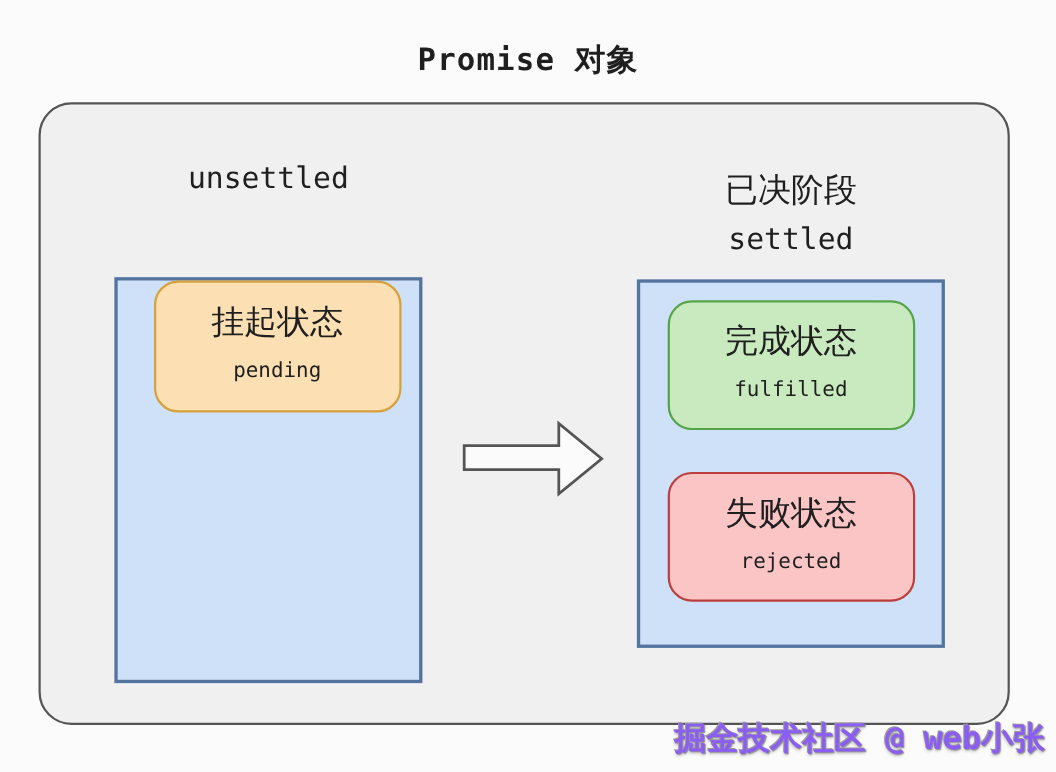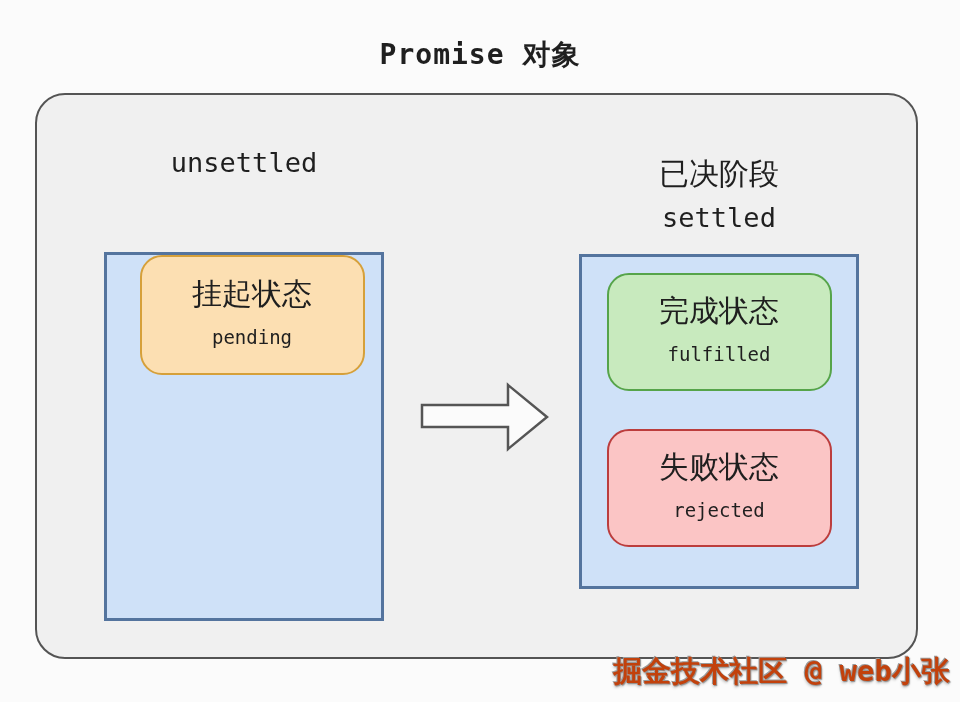--- a/index.html
+++ b/index.html
@@ -124,21 +124,21 @@
     top: 285px;
     width: 140px;
     height: 80px;
   }
   .watermark {
     position: absolute;
     right: 10px;
     bottom: 10px;
     font-size: 29px;
     font-weight: bold;
-    color: #c2410c;
+    color: #8b5cf6;
     text-shadow: -1px -1px 0 #9a9a9a, 1px 1px 1px #8f8f8f, 0 2px 3px #bdbdbd;
     z-index: 5;
     white-space: nowrap;
   }
 </style>
 </head>
 <body>
 
 <div class="page-title">Promise 对象</div>
 

